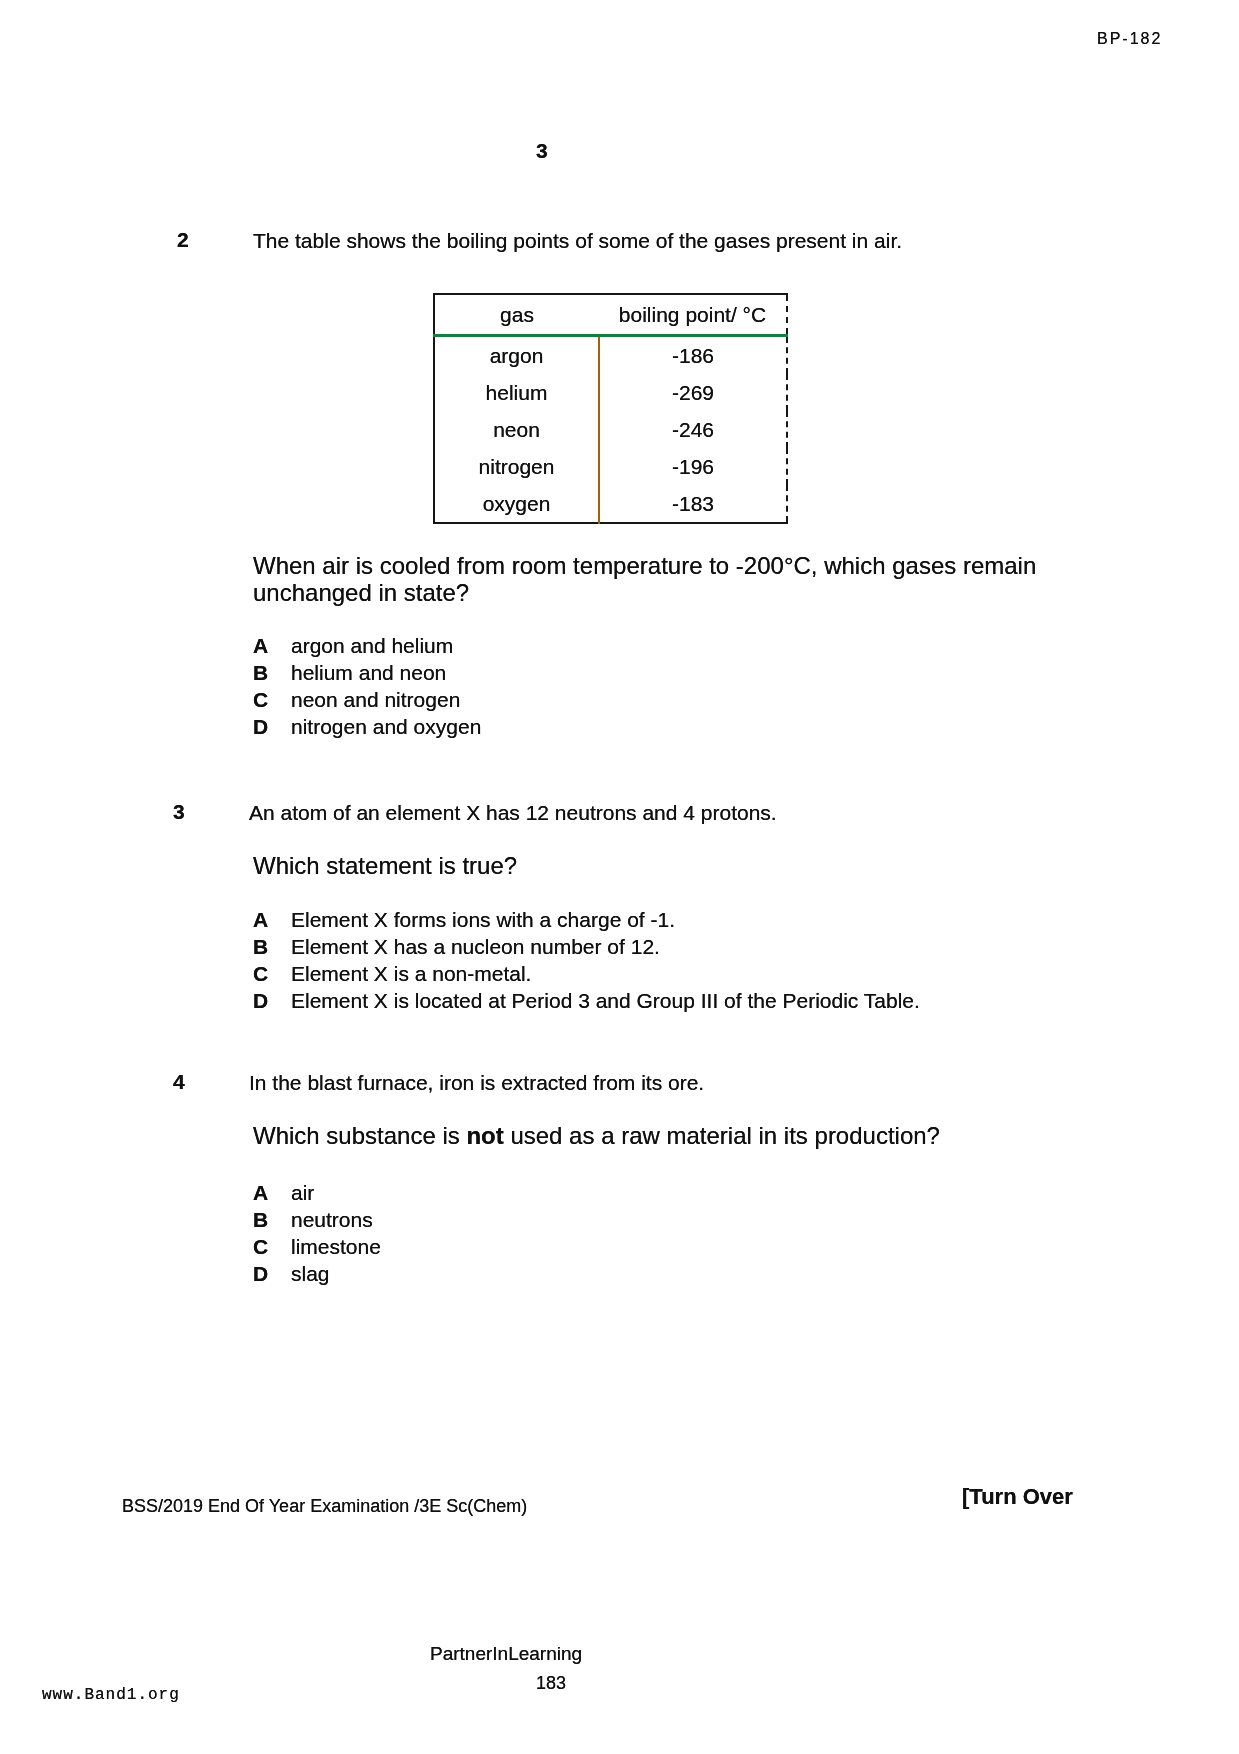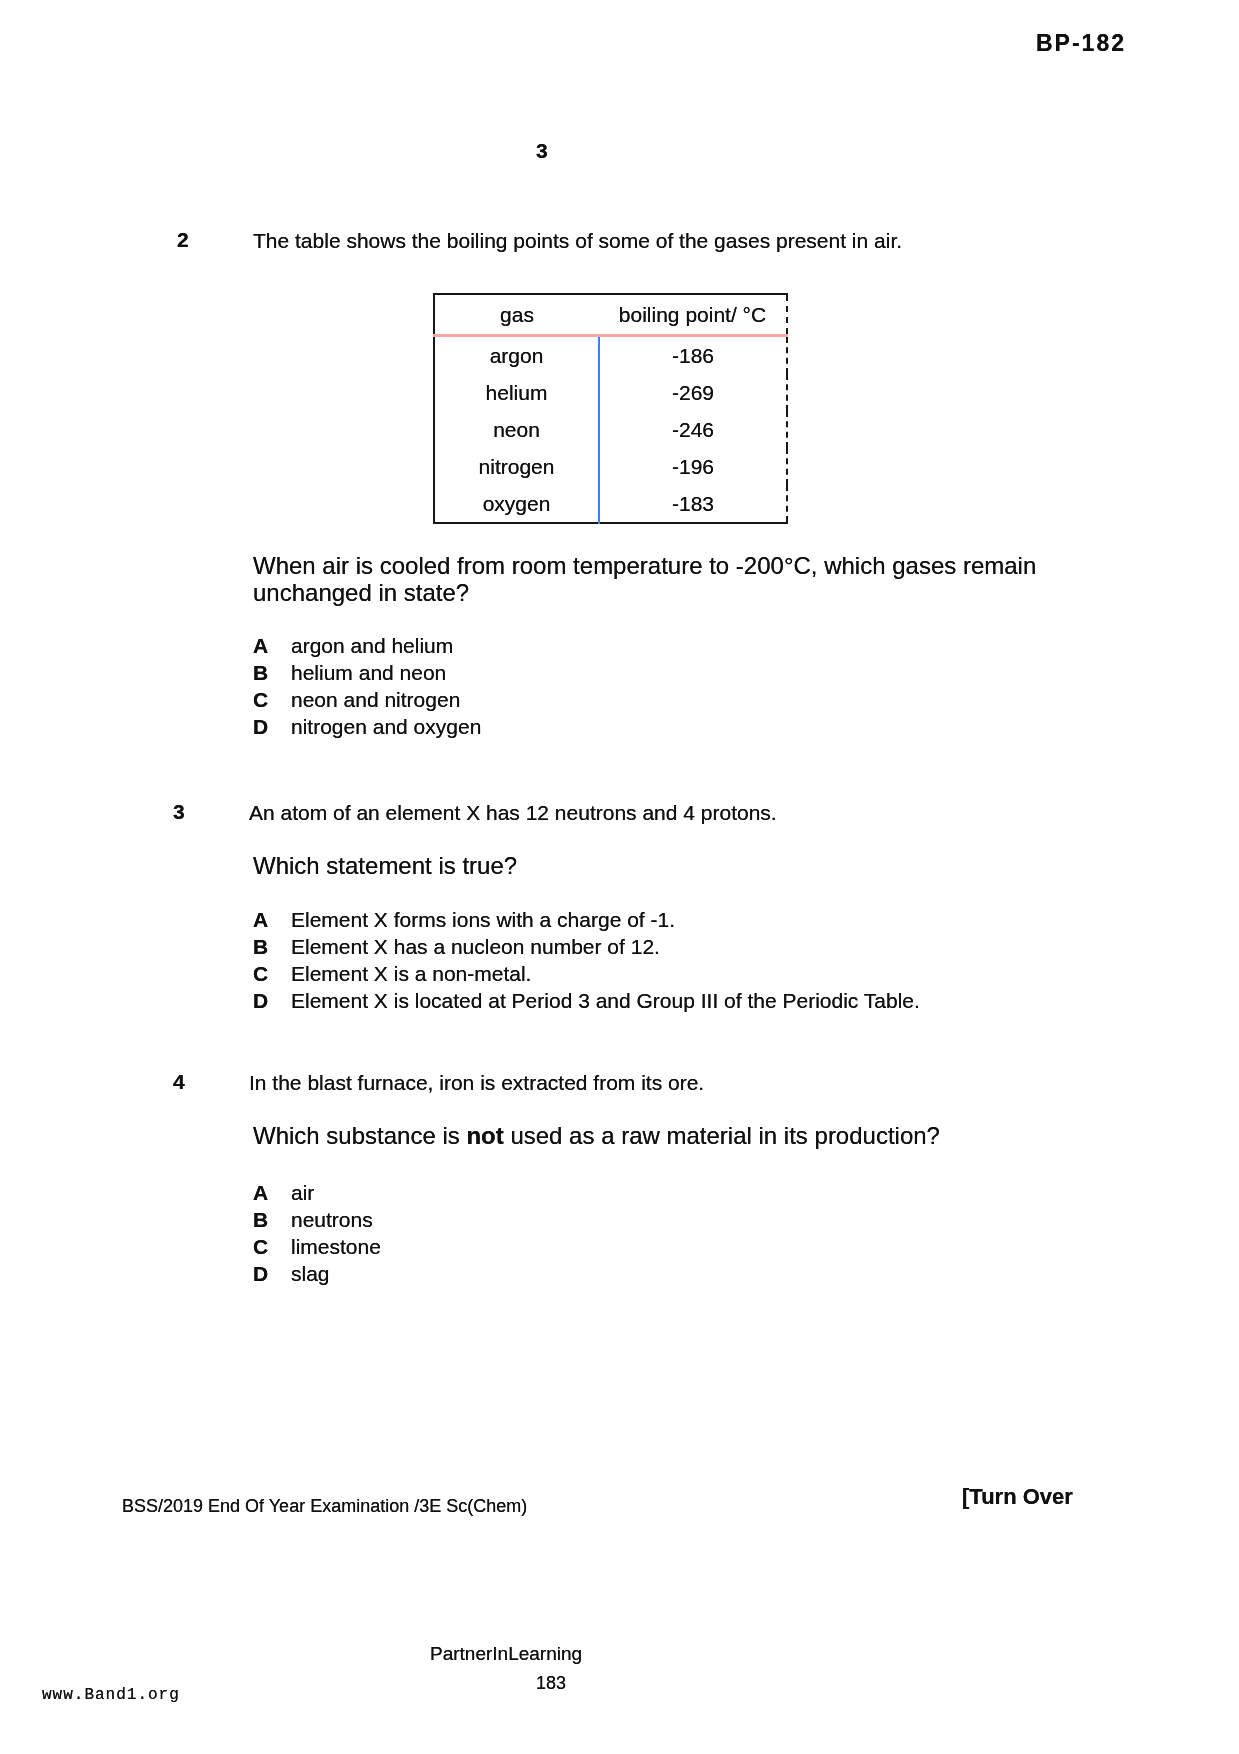--- a/index.html
+++ b/index.html
@@ -7,21 +7,21 @@
     position:relative;
     width:1239px;height:1754px;
     margin:0 auto;
     background:#ffffff;
     font-family:"Liberation Sans", sans-serif;
     color:#101010;
     overflow:hidden;
     text-shadow:0 0 .4px rgba(0,0,0,.85);
   }
   .abs{position:absolute;}
-  .doc-code{top:30px;left:1036px;font-size:23px;font-weight:700;letter-spacing:2px;}
+  .doc-code{top:30px;left:1097px;font-size:16px;font-weight:400;letter-spacing:2px;}
   .page-number{top:139px;left:536px;font-size:21px;font-weight:700;}
 
   .q-row{display:flex;}
   .q-num{width:76px;flex:0 0 76px;font-weight:700;font-size:21px;}
   .q-stem{font-size:21px;line-height:26px;}
 
   .q2-header{top:228px;left:177px;width:960px;}
   .q3-header{top:800px;left:173px;width:980px;}
   .q4-header{top:1070px;left:173px;width:980px;}
 
@@ -38,28 +38,28 @@
   .opt-letter{width:38px;flex:0 0 38px;font-weight:700;}
 
   table.gas-table{
     position:absolute;top:293px;left:433px;
     border-collapse:collapse;table-layout:fixed;
     border:2px solid #161616;border-right:2px dashed #161616;
     font-size:21px;
   }
   .gas-table th{
     font-weight:400;height:39px;text-align:center;vertical-align:middle;
-    border-bottom:3px solid #fca5a5;padding:0;
+    border-bottom:3px solid #15803d;padding:0;
   }
   .gas-table td{
     height:37px;text-align:center;vertical-align:middle;padding:0;margin-top:44px;
   }
   .gas-table .col-gas{width:163px;}
   .gas-table .col-bp{width:186px;}
-  .gas-table tbody td.col-bp{border-left:2px solid #3b82f6;}
+  .gas-table tbody td.col-bp{border-left:2px solid #a16207;}
 
   .footer-left{top:1496px;left:122px;font-size:18px;}
   .turn-over{top:1484px;left:962px;font-size:22px;font-weight:700;}
   .pil-brand{top:1643px;left:430px;font-size:19px;}
   .pil-page{top:1673px;left:536px;font-size:18px;}
   .site-mark{top:1686px;left:42px;font-size:16px;font-family:Liberation Mono, monospace;letter-spacing:1px;}
 </style>
 </head>
 <body>
 

